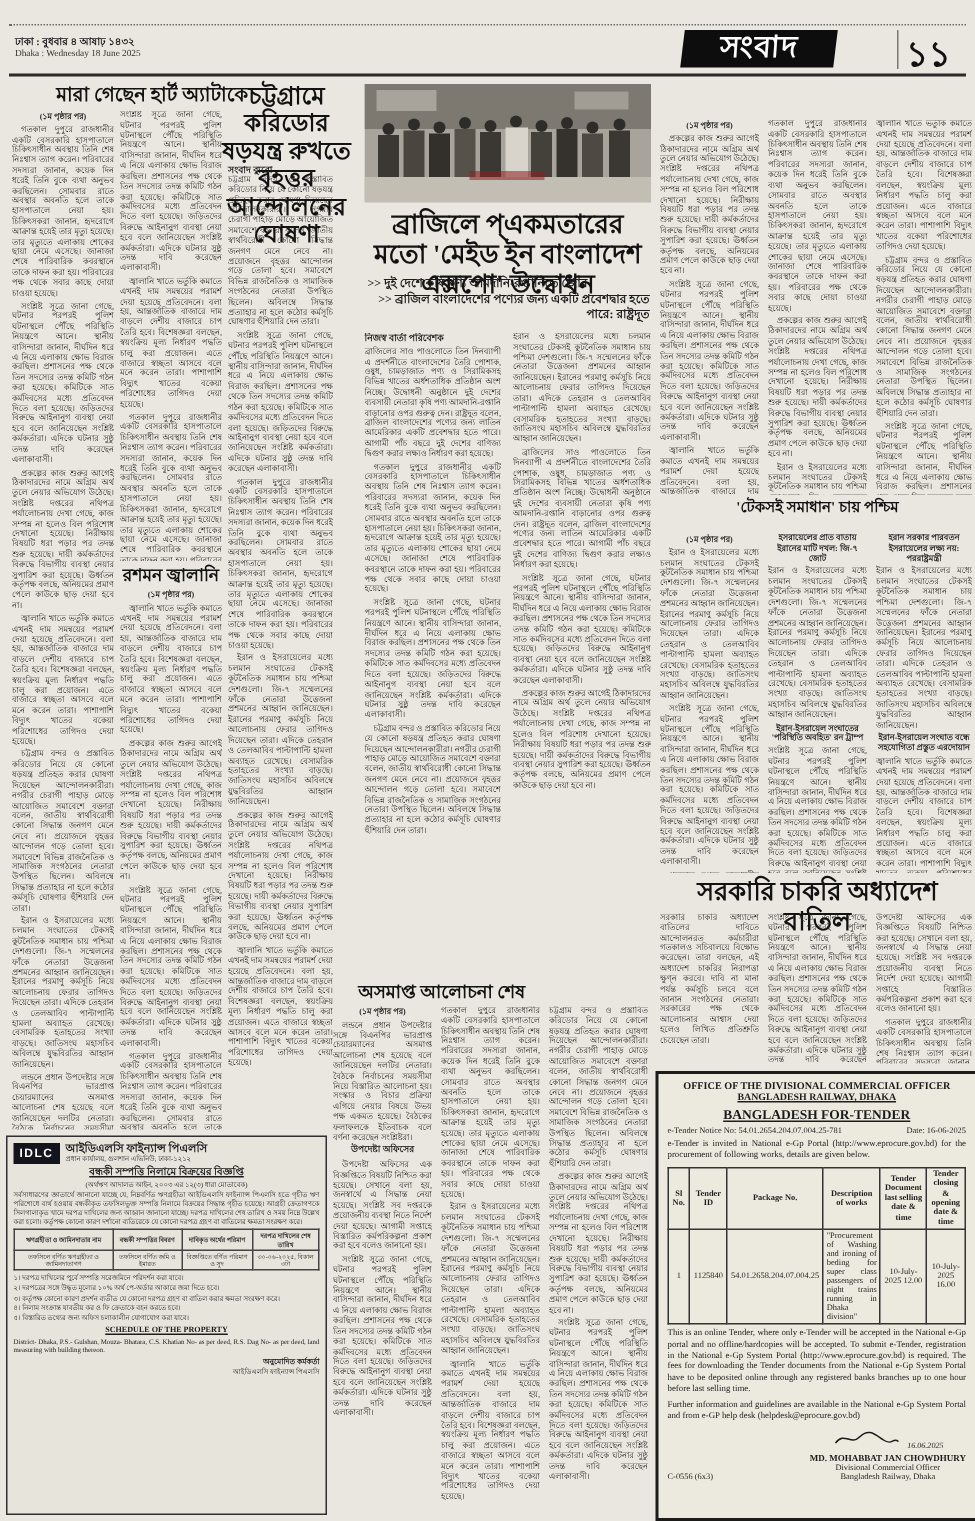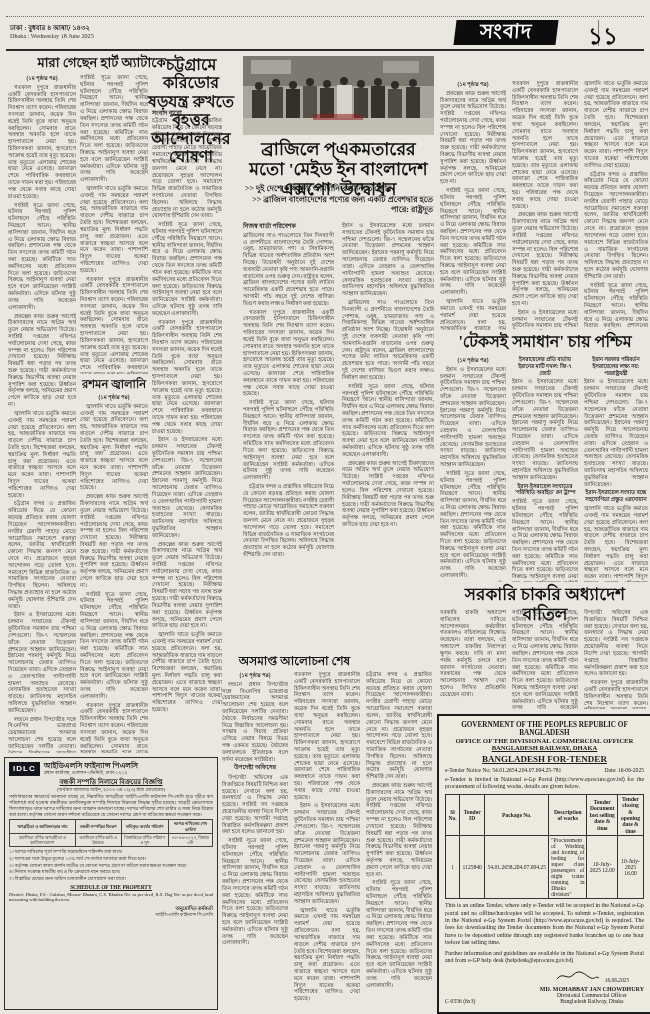--- a/index.html
+++ b/index.html
@@ -42,21 +42,21 @@
 
 <div class="page">
 
   <div class="dotted" style="left:6px;top:16px;width:638px;"></div>
   <div class="abs" style="left:10px;top:22px;font-size:6.8px;font-weight:bold;">ঢাকা : বুধবার ৪ আষাঢ় ১৪৩২</div>
   <div class="abs" style="left:10px;top:32px;font-size:6.2px;color:#333;">Dhaka : Wednesday 18 June 2025</div>
   <div class="mastbox" style="left:455px;top:20px;width:102px;height:25px;">
     <span class="mast-txt">সংবাদ</span>
   </div>
   <div class="rule" style="left:598px;top:20px;width:1px;height:26px;background:#777;"></div>
-  <div class="pagenum" style="left:588px;top:18px;">১১</div>
+  <div class="pagenum" style="left:604px;top:18px;">১১</div>
   <div class="rule" style="left:6px;top:49px;width:638px;height:1.5px;"></div>
 
   <div class="hl" style="left:19px;top:56px;width:165px;font-size:13px;">মারা গেছেন হার্ট অ্যাটাকে</div>
 
   <div class="bcol" style="left:8px;top:74px;width:68px;height:679px;">
     <span class="cont">(১ম পৃষ্ঠার পর)</span>
     <p>গতকাল দুপুরে রাজধানীর একটি বেসরকারি হাসপাতালে চিকিৎসাধীন অবস্থায় তিনি শেষ নিঃশ্বাস ত্যাগ করেন। পরিবারের সদস্যরা জানান, কয়েক দিন ধরেই তিনি বুকে ব্যথা অনুভব করছিলেন। সোমবার রাতে অবস্থার অবনতি হলে তাকে হাসপাতালে নেয়া হয়। চিকিৎসকরা জানান, হৃদরোগে আক্রান্ত হয়েই তার মৃত্যু হয়েছে। তার মৃত্যুতে এলাকায় শোকের ছায়া নেমে এসেছে। জানাজা শেষে পারিবারিক কবরস্থানে তাকে দাফন করা হয়। পরিবারের পক্ষ থেকে সবার কাছে দোয়া চাওয়া হয়েছে।</p>
     <p>সংশ্লিষ্ট সূত্রে জানা গেছে, ঘটনার পরপরই পুলিশ ঘটনাস্থলে পৌঁছে পরিস্থিতি নিয়ন্ত্রণে আনে। স্থানীয় বাসিন্দারা জানান, দীর্ঘদিন ধরে এ নিয়ে এলাকায় ক্ষোভ বিরাজ করছিল। প্রশাসনের পক্ষ থেকে তিন সদস্যের তদন্ত কমিটি গঠন করা হয়েছে। কমিটিকে সাত কর্মদিবসের মধ্যে প্রতিবেদন দিতে বলা হয়েছে। জড়িতদের বিরুদ্ধে আইনানুগ ব্যবস্থা নেয়া হবে বলে জানিয়েছেন সংশ্লিষ্ট কর্মকর্তারা। এদিকে ঘটনার সুষ্ঠু তদন্ত দাবি করেছেন এলাকাবাসী।</p>
     <p>প্রকল্পের কাজ শুরুর আগেই ঠিকাদারদের নামে অগ্রিম অর্থ তুলে নেয়ার অভিযোগ উঠেছে। সংশ্লিষ্ট দপ্তরের নথিপত্র পর্যালোচনায় দেখা গেছে, কাজ সম্পন্ন না হলেও বিল পরিশোধ দেখানো হয়েছে। নিরীক্ষায় বিষয়টি ধরা পড়ার পর তদন্ত শুরু হয়েছে। দায়ী কর্মকর্তাদের বিরুদ্ধে বিভাগীয় ব্যবস্থা নেয়ার সুপারিশ করা হয়েছে। ঊর্ধ্বতন কর্তৃপক্ষ বলছে, অনিয়মের প্রমাণ পেলে কাউকে ছাড় দেয়া হবে না।</p>
     <p>জ্বালানি খাতে ভর্তুকি কমাতে এখনই দাম সমন্বয়ের পরামর্শ দেয়া হয়েছে প্রতিবেদনে। বলা হয়, আন্তর্জাতিক বাজারে দাম বাড়লে দেশীয় বাজারে চাপ তৈরি হবে। বিশেষজ্ঞরা বলছেন, স্বয়ংক্রিয় মূল্য নির্ধারণ পদ্ধতি চালু করা প্রয়োজন। এতে বাজারে স্বচ্ছতা আসবে বলে মনে করেন তারা। পাশাপাশি বিদ্যুৎ খাতের বকেয়া পরিশোধের তাগিদও দেয়া হয়েছে।</p>
@@ -173,21 +173,21 @@
     <p class="nofirst">গতকাল দুপুরে রাজধানীর একটি বেসরকারি হাসপাতালে চিকিৎসাধীন অবস্থায় তিনি শেষ নিঃশ্বাস ত্যাগ করেন। পরিবারের সদস্যরা জানান, কয়েক দিন ধরেই তিনি বুকে ব্যথা অনুভব করছিলেন। সোমবার রাতে অবস্থার অবনতি হলে তাকে হাসপাতালে নেয়া হয়। চিকিৎসকরা জানান, হৃদরোগে আক্রান্ত হয়েই তার মৃত্যু হয়েছে। তার মৃত্যুতে এলাকায় শোকের ছায়া নেমে এসেছে। জানাজা শেষে পারিবারিক কবরস্থানে তাকে দাফন করা হয়। পরিবারের পক্ষ থেকে সবার কাছে দোয়া চাওয়া হয়েছে।</p>
     <p>প্রকল্পের কাজ শুরুর আগেই ঠিকাদারদের নামে অগ্রিম অর্থ তুলে নেয়ার অভিযোগ উঠেছে। সংশ্লিষ্ট দপ্তরের নথিপত্র পর্যালোচনায় দেখা গেছে, কাজ সম্পন্ন না হলেও বিল পরিশোধ দেখানো হয়েছে। নিরীক্ষায় বিষয়টি ধরা পড়ার পর তদন্ত শুরু হয়েছে। দায়ী কর্মকর্তাদের বিরুদ্ধে বিভাগীয় ব্যবস্থা নেয়ার সুপারিশ করা হয়েছে। ঊর্ধ্বতন কর্তৃপক্ষ বলছে, অনিয়মের প্রমাণ পেলে কাউকে ছাড় দেয়া হবে না।</p>
     <p>ইরান ও ইসরায়েলের মধ্যে চলমান সংঘাতের টেকসই কূটনৈতিক সমাধান চায় পশ্চিমা দেশগুলো। জি-৭ সম্মেলনের ফাঁকে নেতারা উত্তেজনা প্রশমনের আহ্বান জানিয়েছেন। ইরানের পরমাণু কর্মসূচি নিয়ে আলোচনায় ফেরার তাগিদও দিয়েছেন তারা। এদিকে তেহরান ও তেলআবিব পাল্টাপাল্টি হামলা অব্যাহত রেখেছে। বেসামরিক হতাহতের সংখ্যা বাড়ছে। জাতিসংঘ মহাসচিব অবিলম্বে যুদ্ধবিরতির আহ্বান জানিয়েছেন।</p>
   </div>
   <div class="bcol" style="left:584px;top:80px;width:64px;height:250px;">
     <p class="nofirst">জ্বালানি খাতে ভর্তুকি কমাতে এখনই দাম সমন্বয়ের পরামর্শ দেয়া হয়েছে প্রতিবেদনে। বলা হয়, আন্তর্জাতিক বাজারে দাম বাড়লে দেশীয় বাজারে চাপ তৈরি হবে। বিশেষজ্ঞরা বলছেন, স্বয়ংক্রিয় মূল্য নির্ধারণ পদ্ধতি চালু করা প্রয়োজন। এতে বাজারে স্বচ্ছতা আসবে বলে মনে করেন তারা। পাশাপাশি বিদ্যুৎ খাতের বকেয়া পরিশোধের তাগিদও দেয়া হয়েছে।</p>
     <p>চট্টগ্রাম বন্দর ও প্রস্তাবিত করিডোর নিয়ে যে কোনো ষড়যন্ত্র প্রতিহত করার ঘোষণা দিয়েছেন আন্দোলনকারীরা। নগরীর চেরাগী পাহাড় মোড়ে আয়োজিত সমাবেশে বক্তারা বলেন, জাতীয় স্বার্থবিরোধী কোনো সিদ্ধান্ত জনগণ মেনে নেবে না। প্রয়োজনে বৃহত্তর আন্দোলন গড়ে তোলা হবে। সমাবেশে বিভিন্ন রাজনৈতিক ও সামাজিক সংগঠনের নেতারা উপস্থিত ছিলেন। অবিলম্বে সিদ্ধান্ত প্রত্যাহার না হলে কঠোর কর্মসূচি ঘোষণার হুঁশিয়ারি দেন তারা।</p>
     <p>সংশ্লিষ্ট সূত্রে জানা গেছে, ঘটনার পরপরই পুলিশ ঘটনাস্থলে পৌঁছে পরিস্থিতি নিয়ন্ত্রণে আনে। স্থানীয় বাসিন্দারা জানান, দীর্ঘদিন ধরে এ নিয়ে এলাকায় ক্ষোভ বিরাজ করছিল। প্রশাসনের পক্ষ থেকে তিন সদস্যের তদন্ত কমিটি গঠন করা হয়েছে। কমিটিকে সাত কর্মদিবসের মধ্যে প্রতিবেদন দিতে বলা হয়েছে। জড়িতদের বিরুদ্ধে আইনানুগ ব্যবস্থা নেয়া হবে বলে জানিয়েছেন সংশ্লিষ্ট কর্মকর্তারা। এদিকে ঘটনার সুষ্ঠু তদন্ত দাবি করেছেন এলাকাবাসী।</p>
   </div>
 
-  <div class="hl" style="left:442px;top:333px;width:206px;font-size:16px;">'টেকসই সমাধান' চায় পশ্চিম</div>
+  <div class="hl" style="left:442px;top:333px;width:206px;font-size:10px;">'টেকসই সমাধান' চায় পশ্চিম</div>
   <div class="bcol" style="left:440px;top:356px;width:66px;height:226px;">
     <span class="cont">(১ম পৃষ্ঠার পর)</span>
     <p>ইরান ও ইসরায়েলের মধ্যে চলমান সংঘাতের টেকসই কূটনৈতিক সমাধান চায় পশ্চিমা দেশগুলো। জি-৭ সম্মেলনের ফাঁকে নেতারা উত্তেজনা প্রশমনের আহ্বান জানিয়েছেন। ইরানের পরমাণু কর্মসূচি নিয়ে আলোচনায় ফেরার তাগিদও দিয়েছেন তারা। এদিকে তেহরান ও তেলআবিব পাল্টাপাল্টি হামলা অব্যাহত রেখেছে। বেসামরিক হতাহতের সংখ্যা বাড়ছে। জাতিসংঘ মহাসচিব অবিলম্বে যুদ্ধবিরতির আহ্বান জানিয়েছেন।</p>
     <p>সংশ্লিষ্ট সূত্রে জানা গেছে, ঘটনার পরপরই পুলিশ ঘটনাস্থলে পৌঁছে পরিস্থিতি নিয়ন্ত্রণে আনে। স্থানীয় বাসিন্দারা জানান, দীর্ঘদিন ধরে এ নিয়ে এলাকায় ক্ষোভ বিরাজ করছিল। প্রশাসনের পক্ষ থেকে তিন সদস্যের তদন্ত কমিটি গঠন করা হয়েছে। কমিটিকে সাত কর্মদিবসের মধ্যে প্রতিবেদন দিতে বলা হয়েছে। জড়িতদের বিরুদ্ধে আইনানুগ ব্যবস্থা নেয়া হবে বলে জানিয়েছেন সংশ্লিষ্ট কর্মকর্তারা। এদিকে ঘটনার সুষ্ঠু তদন্ত দাবি করেছেন এলাকাবাসী।</p>
     <p>গতকাল দুপুরে রাজধানীর একটি বেসরকারি হাসপাতালে চিকিৎসাধীন অবস্থায় তিনি শেষ নিঃশ্বাস ত্যাগ করেন। পরিবারের সদস্যরা জানান, কয়েক দিন ধরেই তিনি বুকে ব্যথা অনুভব করছিলেন। সোমবার রাতে অবস্থার অবনতি হলে তাকে হাসপাতালে নেয়া হয়। চিকিৎসকরা জানান, হৃদরোগে আক্রান্ত হয়েই তার মৃত্যু হয়েছে। তার মৃত্যুতে এলাকায় শোকের ছায়া নেমে এসেছে। জানাজা শেষে পারিবারিক কবরস্থানে তাকে দাফন করা হয়। পরিবারের পক্ষ থেকে সবার কাছে দোয়া চাওয়া হয়েছে।</p>
   </div>
   <div class="bcol" style="left:512px;top:356px;width:66px;height:226px;">
     <p class="subh">ইসরায়েলের প্রতি বার্তায় ইরানের মাটি দখল: জি-৭ জোট</p>
     <p class="nofirst">ইরান ও ইসরায়েলের মধ্যে চলমান সংঘাতের টেকসই কূটনৈতিক সমাধান চায় পশ্চিমা দেশগুলো। জি-৭ সম্মেলনের ফাঁকে নেতারা উত্তেজনা প্রশমনের আহ্বান জানিয়েছেন। ইরানের পরমাণু কর্মসূচি নিয়ে আলোচনায় ফেরার তাগিদও দিয়েছেন তারা। এদিকে তেহরান ও তেলআবিব পাল্টাপাল্টি হামলা অব্যাহত রেখেছে। বেসামরিক হতাহতের সংখ্যা বাড়ছে। জাতিসংঘ মহাসচিব অবিলম্বে যুদ্ধবিরতির আহ্বান জানিয়েছেন।</p>
     <p class="subh">ইরান-ইসরায়েল সংঘাতের 'পরিস্থিতি অবহিত' রন ট্রাম্প</p>
@@ -206,21 +206,20 @@
   </div>
   <div class="bcol" style="left:512px;top:609px;width:66px;height:100px;">
     <p class="nofirst">সংশ্লিষ্ট সূত্রে জানা গেছে, ঘটনার পরপরই পুলিশ ঘটনাস্থলে পৌঁছে পরিস্থিতি নিয়ন্ত্রণে আনে। স্থানীয় বাসিন্দারা জানান, দীর্ঘদিন ধরে এ নিয়ে এলাকায় ক্ষোভ বিরাজ করছিল। প্রশাসনের পক্ষ থেকে তিন সদস্যের তদন্ত কমিটি গঠন করা হয়েছে। কমিটিকে সাত কর্মদিবসের মধ্যে প্রতিবেদন দিতে বলা হয়েছে। জড়িতদের বিরুদ্ধে আইনানুগ ব্যবস্থা নেয়া হবে বলে জানিয়েছেন সংশ্লিষ্ট কর্মকর্তারা। এদিকে ঘটনার সুষ্ঠু তদন্ত দাবি করেছেন এলাকাবাসী।</p>
   </div>
   <div class="bcol" style="left:584px;top:609px;width:64px;height:100px;">
     <p class="nofirst">উপদেষ্টা অফিসের এক বিজ্ঞপ্তিতে বিষয়টি নিশ্চিত করা হয়েছে। সেখানে বলা হয়, জনস্বার্থে এ সিদ্ধান্ত নেয়া হয়েছে। সংশ্লিষ্ট সব দপ্তরকে প্রয়োজনীয় ব্যবস্থা নিতে নির্দেশ দেয়া হয়েছে। আগামী সপ্তাহে বিস্তারিত কর্মপরিকল্পনা প্রকাশ করা হবে বলেও জানানো হয়।</p>
     <p>গতকাল দুপুরে রাজধানীর একটি বেসরকারি হাসপাতালে চিকিৎসাধীন অবস্থায় তিনি শেষ নিঃশ্বাস ত্যাগ করেন। পরিবারের সদস্যরা জানান, কয়েক দিন ধরেই তিনি বুকে ব্যথা অনুভব করছিলেন। সোমবার রাতে অবস্থার অবনতি হলে তাকে হাসপাতালে নেয়া হয়। চিকিৎসকরা জানান, হৃদরোগে আক্রান্ত হয়েই তার মৃত্যু হয়েছে। তার মৃত্যুতে এলাকায় শোকের ছায়া নেমে এসেছে। জানাজা শেষে পারিবারিক কবরস্থানে তাকে দাফন করা হয়। পরিবারের পক্ষ থেকে সবার কাছে দোয়া চাওয়া হয়েছে।</p>
   </div>
 
   <div class="tender" style="left:437px;top:714px;width:199px;height:286px;">
-    <p class="t-c" style="font-size:7.2px;">GOVERNMENT OF THE PEOPLES REPUBLIC OF BANGLADESH</p>
     <p class="t-c" style="font-size:6.8px;">OFFICE OF THE DIVISIONAL COMMERCIAL OFFICER</p>
     <p class="t-c" style="font-size:6.6px;text-decoration:underline;">BANGLADESH RAILWAY, DHAKA</p>
     <p class="t-c" style="font-size:9px;text-decoration:underline;margin-top:3px;">BANGLADESH FOR-TENDER</p>
     <div style="display:flex;justify-content:space-between;font-size:5.6px;margin-top:3px;">
       <span>e-Tender Notice No: 54.01.2654.204.07.004.25-781</span>
       <span>Date: 16-06-2025</span>
     </div>
     <p class="t-note">e-Tender is invited in National e-Gp Portal (http://www.eprocure.gov.bd) for the procurement of following works, details are given below.</p>
     <table class="t-table">
       <tbody>

